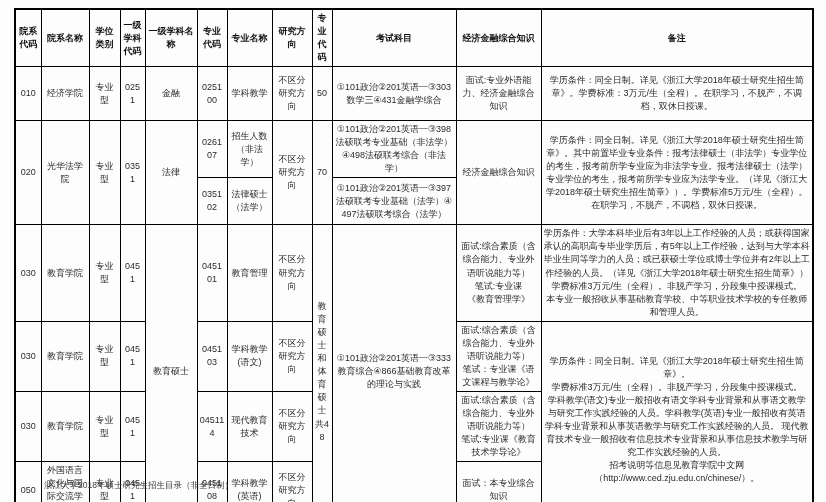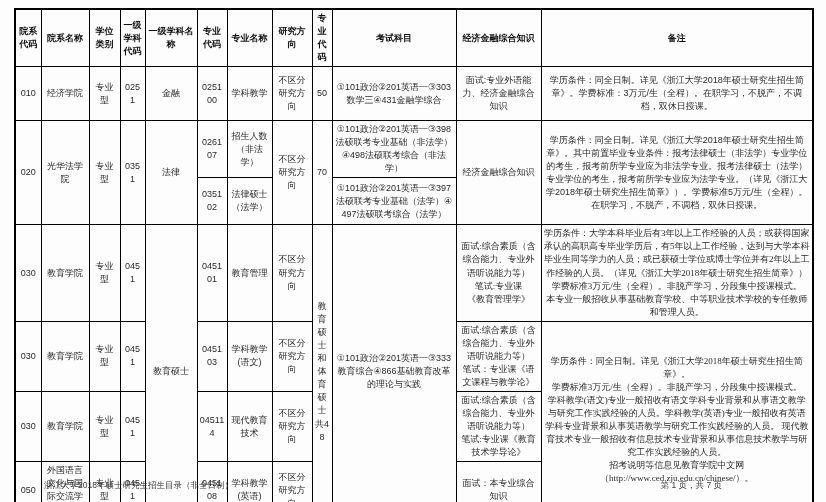--- a/index.html
+++ b/index.html
@@ -29,21 +29,21 @@
     padding: 2px 2px;
     word-break: break-all;
     overflow: hidden;
     color: #2a2a2a;
   }
   table.catalog th {
     font-weight: bold;
     color: #111;
   }
   td.left { text-align: left; }
-  .preline { white-space: pre-line; font-family: Liberation Serif, serif; }
+  .preline { white-space: pre-line; }
   tr.h-header { height: 50px; }
   tr.h-r1 { height: 54px; }
   tr.h-r2a { height: 46px; }
   tr.h-r2b { height: 47px; }
   tr.h-r3 { height: 85px; }
   tr.h-r4 { height: 65px; }
   tr.h-r5 { height: 65px; }
   tr.h-r6 { height: 50px; }
   .footer {
     position: absolute; left: 14px; right: 14px; top: 480px;
@@ -182,16 +182,15 @@
       <td>045108</td>
       <td>学科教学(英语)</td>
       <td>不区分研究方向</td>
       <td class="preline">面试：本专业综合知识</td>
     </tr>
   </tbody>
     </table>
 
   <div class="footer">
     <span class="fl">浙江大学2018年硕士研究生招生目录（非全日制）</span>
-    <span class="fr">第 1 页，共 7 页</span>
   </div>
 
 </div>
 
 </body></html>

